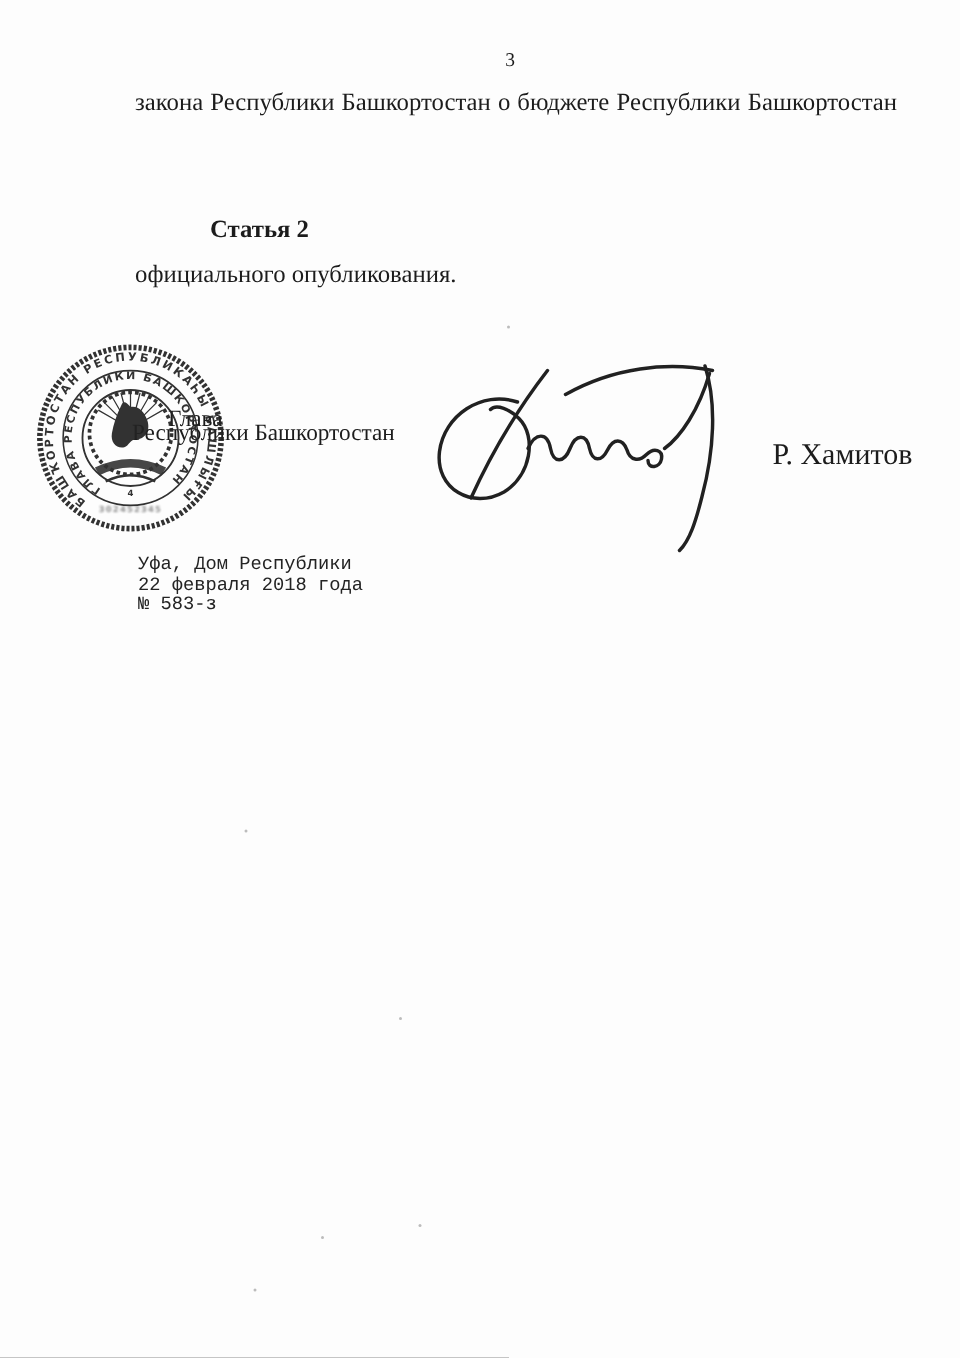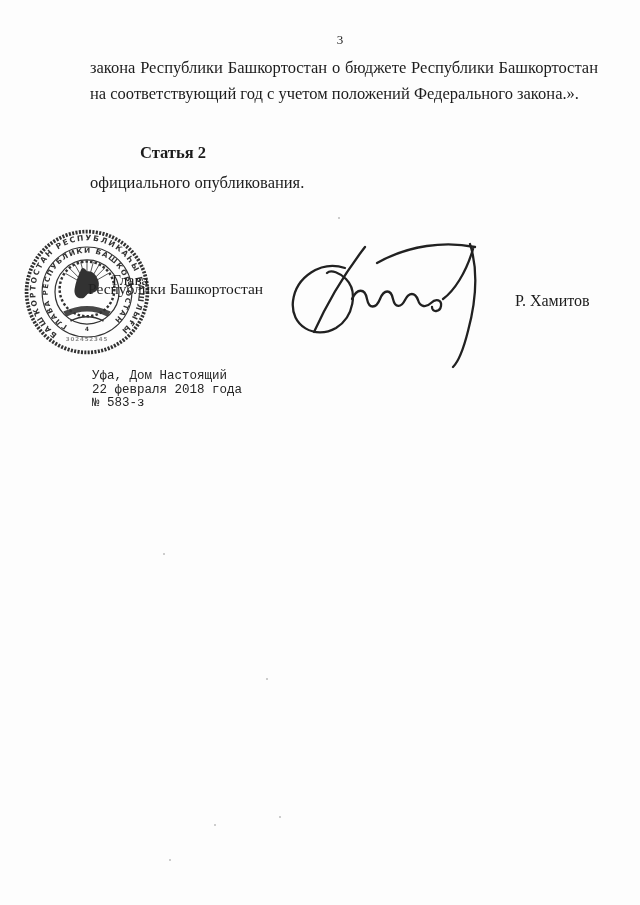--- a/index.html
+++ b/index.html
@@ -11,41 +11,40 @@
   }
   .page-number{position:absolute;left:330px;top:32px;width:20px;text-align:center;font-size:13px;}
   .para{position:absolute;left:90px;width:508px;font-size:16.5px;line-height:26px;}
   .p1{top:55px;}
   .p1 .l1{text-align:justify;text-align-last:justify;}
   .article-heading{position:absolute;left:140px;top:143px;font-size:16.5px;font-weight:700;}
   .p2{top:169px;line-height:27px;}
   .p2 .l1{margin-left:38px;letter-spacing:.2px;}
   .office-line1{position:absolute;left:112px;top:271px;font-size:15.5px;}
   .office-line2{position:absolute;left:88px;top:280px;font-size:15.5px;}
-  .signer-name{position:absolute;left:515px;top:292px;font-size:16px;}
+  .signer-name{position:absolute;left:515px;top:292px;font-size:20px;}
   .footer{
     position:absolute;left:92px;top:370px;
     font-family:"Liberation Mono","DejaVu Sans Mono",monospace;
     font-size:12.5px;line-height:13.6px;color:#242424;white-space:pre;
   }
   .seal-svg{position:absolute;left:24px;top:229px;width:126px;height:126px;opacity:.93;}
   .seal-svg text{fill:#232323;font-family:"DejaVu Sans","Liberation Sans",sans-serif;font-weight:700;}
   .signature-svg{position:absolute;left:281px;top:235px;width:226px;height:138px;}
   .dot{position:absolute;width:2px;height:2px;background:#bcbcbc;border-radius:50%;}
 </style>
 </head>
 <body>
 
 <div class="page">
 
   <div class="page-number">3</div>
 
   <div class="para p1">
     <div class="l1">закона Республики Башкортостан о бюджете Республики Башкортостан</div>
-    <div class="l2">на соответствующий год с учетом положений Федерального закона.».</div>
   </div>
 
   <div class="article-heading">Статья 2</div>
 
   <div class="para p2">
     <div class="l2">официального опубликования.</div>
   </div>
 
   <div class="office-line1">Глава</div>
   <div class="office-line2">Республики Башкортостан</div>
@@ -79,21 +78,21 @@
     <circle cx="61" cy="61" r="31" fill="none" stroke="#232323" stroke-width="1.2"></circle>
     <circle cx="61" cy="58" r="26.5" fill="none" stroke="#232323" stroke-width="2.4" stroke-dasharray="2.4 2"></circle>
     <path stroke="#232323" stroke-width="0.8" fill="none" d="M67.9,51 L81.8,43 M66.7,49.3 L78,38 M65,48.1 L73,34.2 M63.1,47.3 L67.2,31.8 M61,47 L61,31 M58.9,47.3 L54.8,31.8 M57,48.1 L49,34.2 M55.3,49.3 L44,38 M54.1,51 L40.2,43"></path>
     <path fill="#232323" d="M 55,40 C 52,46 50,52 49,58 C 48,64 52,68 57,67 C 60,66 61,62 64,62 C 70,62 74,57 72,50 C 70,44 66,40 61,41 C 58,37 56,37 55,40 Z"></path>
     <path fill="#232323" opacity="0.9" d="M 38,80 Q 61,69 84,80 L 81,85 Q 61,75 41,85 Z"></path>
     <path fill="none" stroke="#232323" stroke-width="1.6" d="M 45,89 Q 61,81 77,89"></path>
     <text x="61" y="98.5" font-size="5.5" text-anchor="middle">4</text>
     <text x="61" y="108.5" font-size="5.4" letter-spacing="0.8" text-anchor="middle" opacity="0.55" style="filter:blur(0.7px);">302452345</text>
   </svg>
 
-  <div class="footer"><span>Уфа, Дом Настоящий</span><br><span>22 февраля 2018 года</span><br><span>№ 583-з</span>
+  <div class="footer"><span>Уфа, Дом Республики</span><br><span>22 февраля 2018 года</span><br><span>№ 583-з</span>
   </div>
 
   <div class="dot" style="left:338px;top:217px;"></div>
   <div class="dot" style="left:163px;top:553px;"></div>
   <div class="dot" style="left:266px;top:678px;"></div>
   <div class="dot" style="left:279px;top:816px;"></div>
   <div class="dot" style="left:214px;top:824px;"></div>
   <div class="dot" style="left:169px;top:859px;"></div>
 
 </div>

